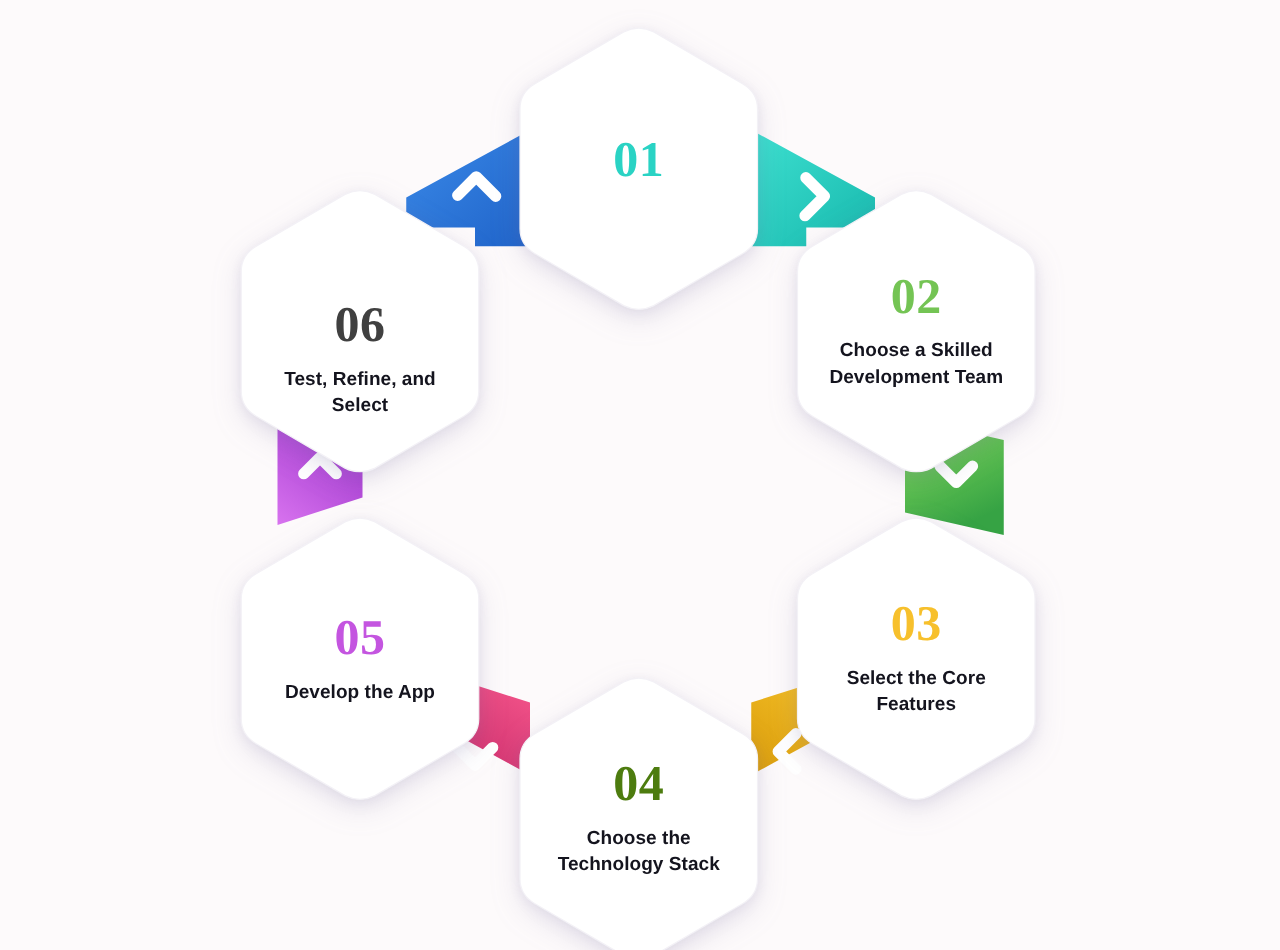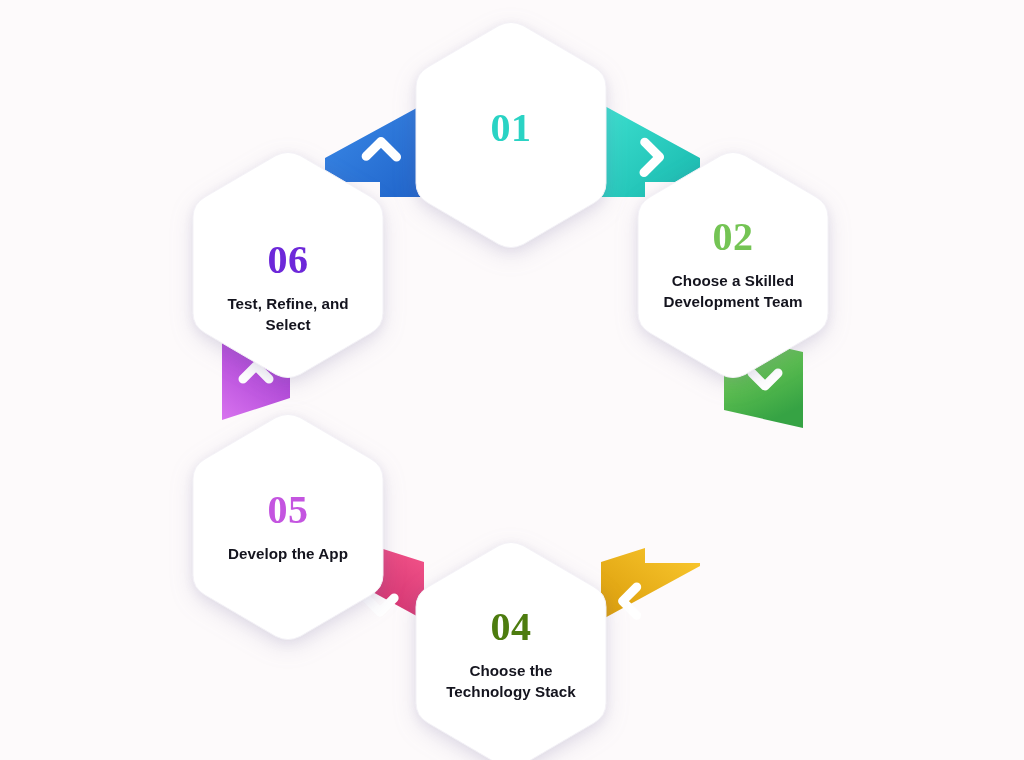--- a/index.html
+++ b/index.html
@@ -161,20 +161,31 @@
         <path d="M 86,3.5 Q 98,-2.5 110,3.5 L 181,45 Q 193,52 193,65 L 193,161
                  Q 193,174 181,181 L 110,222.5 Q 98,228.5 86,222.5 L 15,181
                  Q 3,174 3,161 L 3,65 Q 3,52 15,45 Z" fill="#ffffff" stroke="#f3f1f6" stroke-width="1"></path>
       </svg>
       <div class="node-content">
         <div class="node-num" style="color: rgb(116, 196, 84);">02</div>
         <div class="node-label">Choose a Skilled Development Team</div>
       </div>
     </div>
 
+    <div class="node pos-2">
+      <svg class="hex-bg" viewBox="0 0 196 226">
+        <path d="M 86,3.5 Q 98,-2.5 110,3.5 L 181,45 Q 193,52 193,65 L 193,161
+                 Q 193,174 181,181 L 110,222.5 Q 98,228.5 86,222.5 L 15,181
+                 Q 3,174 3,161 L 3,65 Q 3,52 15,45 Z" fill="#ffffff" stroke="#f3f1f6" stroke-width="1"></path>
+      </svg>
+      <div class="node-content">
+        <div class="node-num" style="color: rgb(247, 192, 44);">03</div>
+        <div class="node-label">Select the Core Features</div>
+      </div>
+    </div>
 
     <div class="node pos-3">
       <svg class="hex-bg" viewBox="0 0 196 226">
         <path d="M 86,3.5 Q 98,-2.5 110,3.5 L 181,45 Q 193,52 193,65 L 193,161
                  Q 193,174 181,181 L 110,222.5 Q 98,228.5 86,222.5 L 15,181
                  Q 3,174 3,161 L 3,65 Q 3,52 15,45 Z" fill="#ffffff" stroke="#f3f1f6" stroke-width="1"></path>
       </svg>
       <div class="node-content">
         <div class="node-num" style="color: #4d7c0f;">04</div>
         <div class="node-label">Choose the Technology Stack</div>
@@ -193,19 +204,19 @@
       </div>
     </div>
 
     <div class="node pos-5">
       <svg class="hex-bg" viewBox="0 0 196 226">
         <path d="M 86,3.5 Q 98,-2.5 110,3.5 L 181,45 Q 193,52 193,65 L 193,161
                  Q 193,174 181,181 L 110,222.5 Q 98,228.5 86,222.5 L 15,181
                  Q 3,174 3,161 L 3,65 Q 3,52 15,45 Z" fill="#ffffff" stroke="#f3f1f6" stroke-width="1"></path>
       </svg>
       <div class="node-content">
-        <div class="node-num" style="color: #6d28d9; margin-top: 46px;">06</div>
+        <div class="node-num" style="color: #404040; margin-top: 46px;">06</div>
         <div class="node-label">Test, Refine, and Select</div>
       </div>
     </div>
 
   </div>
 </div>
 
 </body></html>

